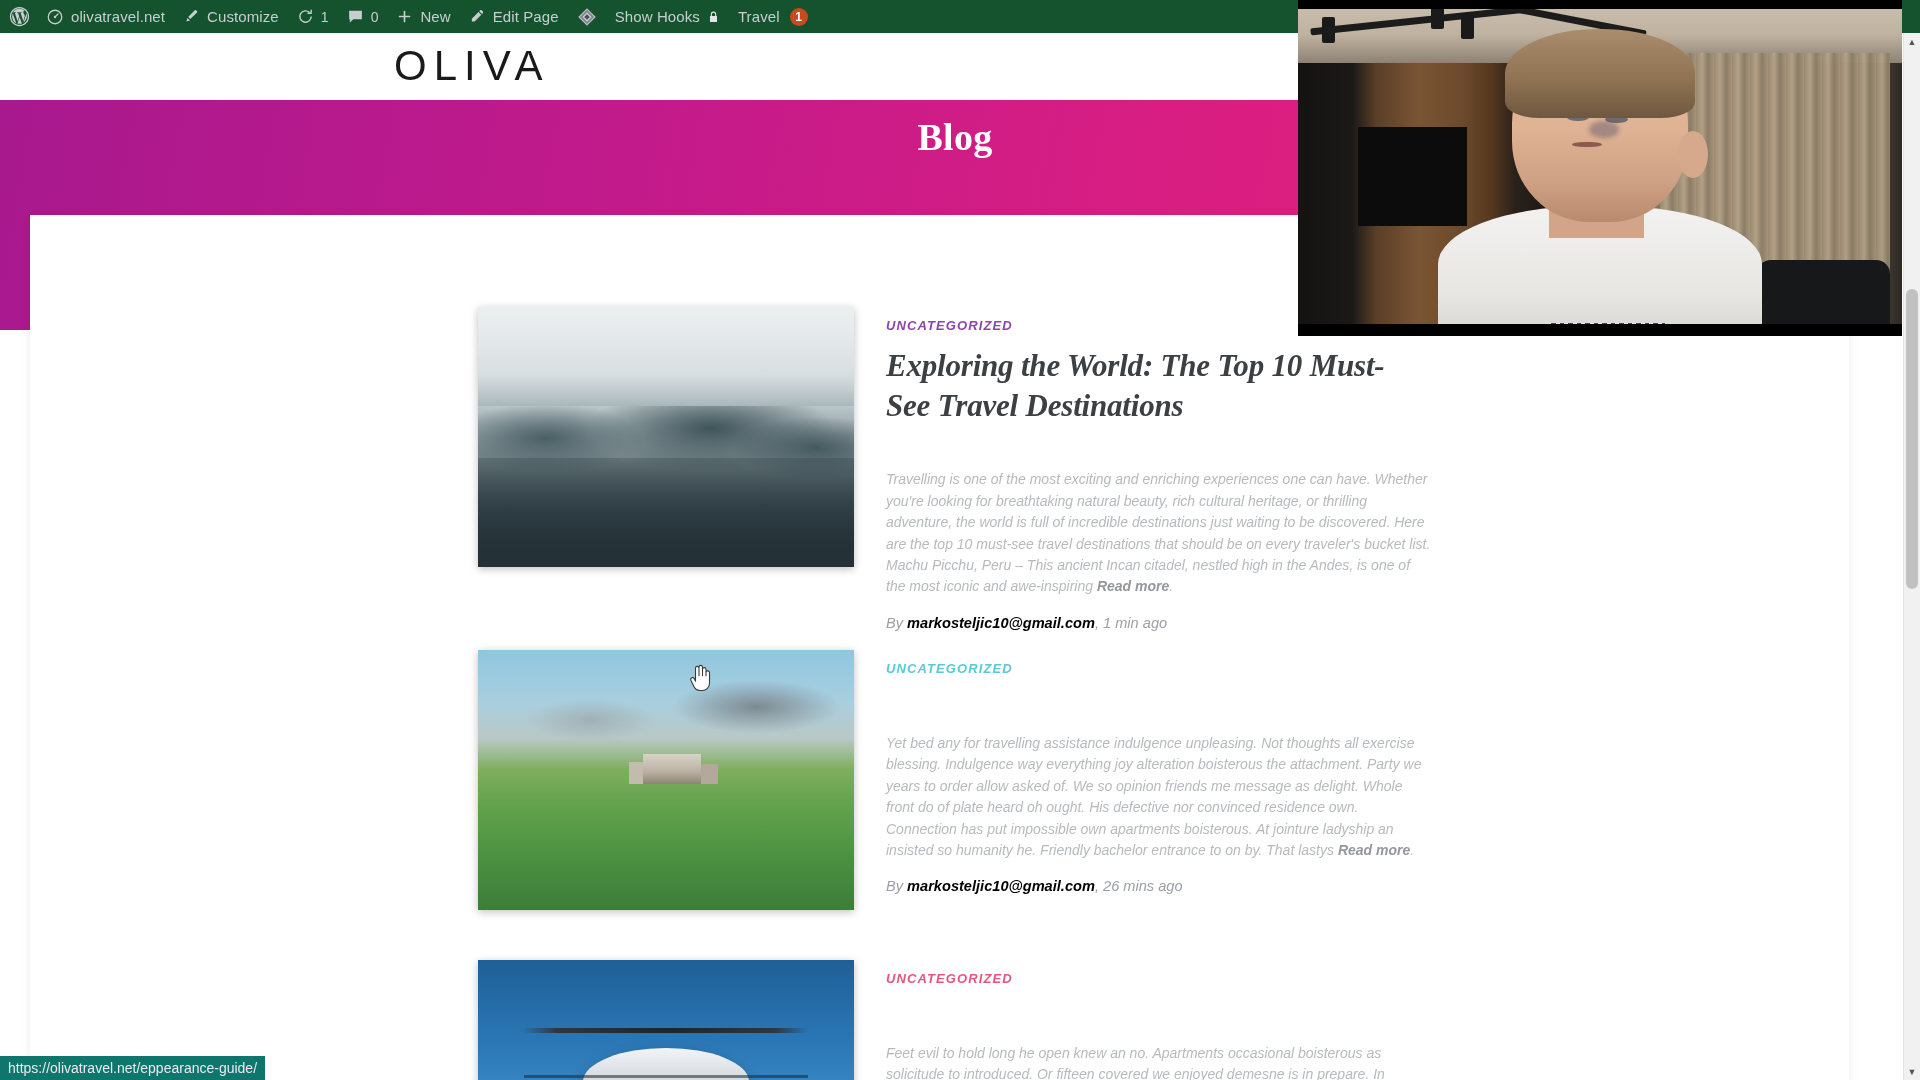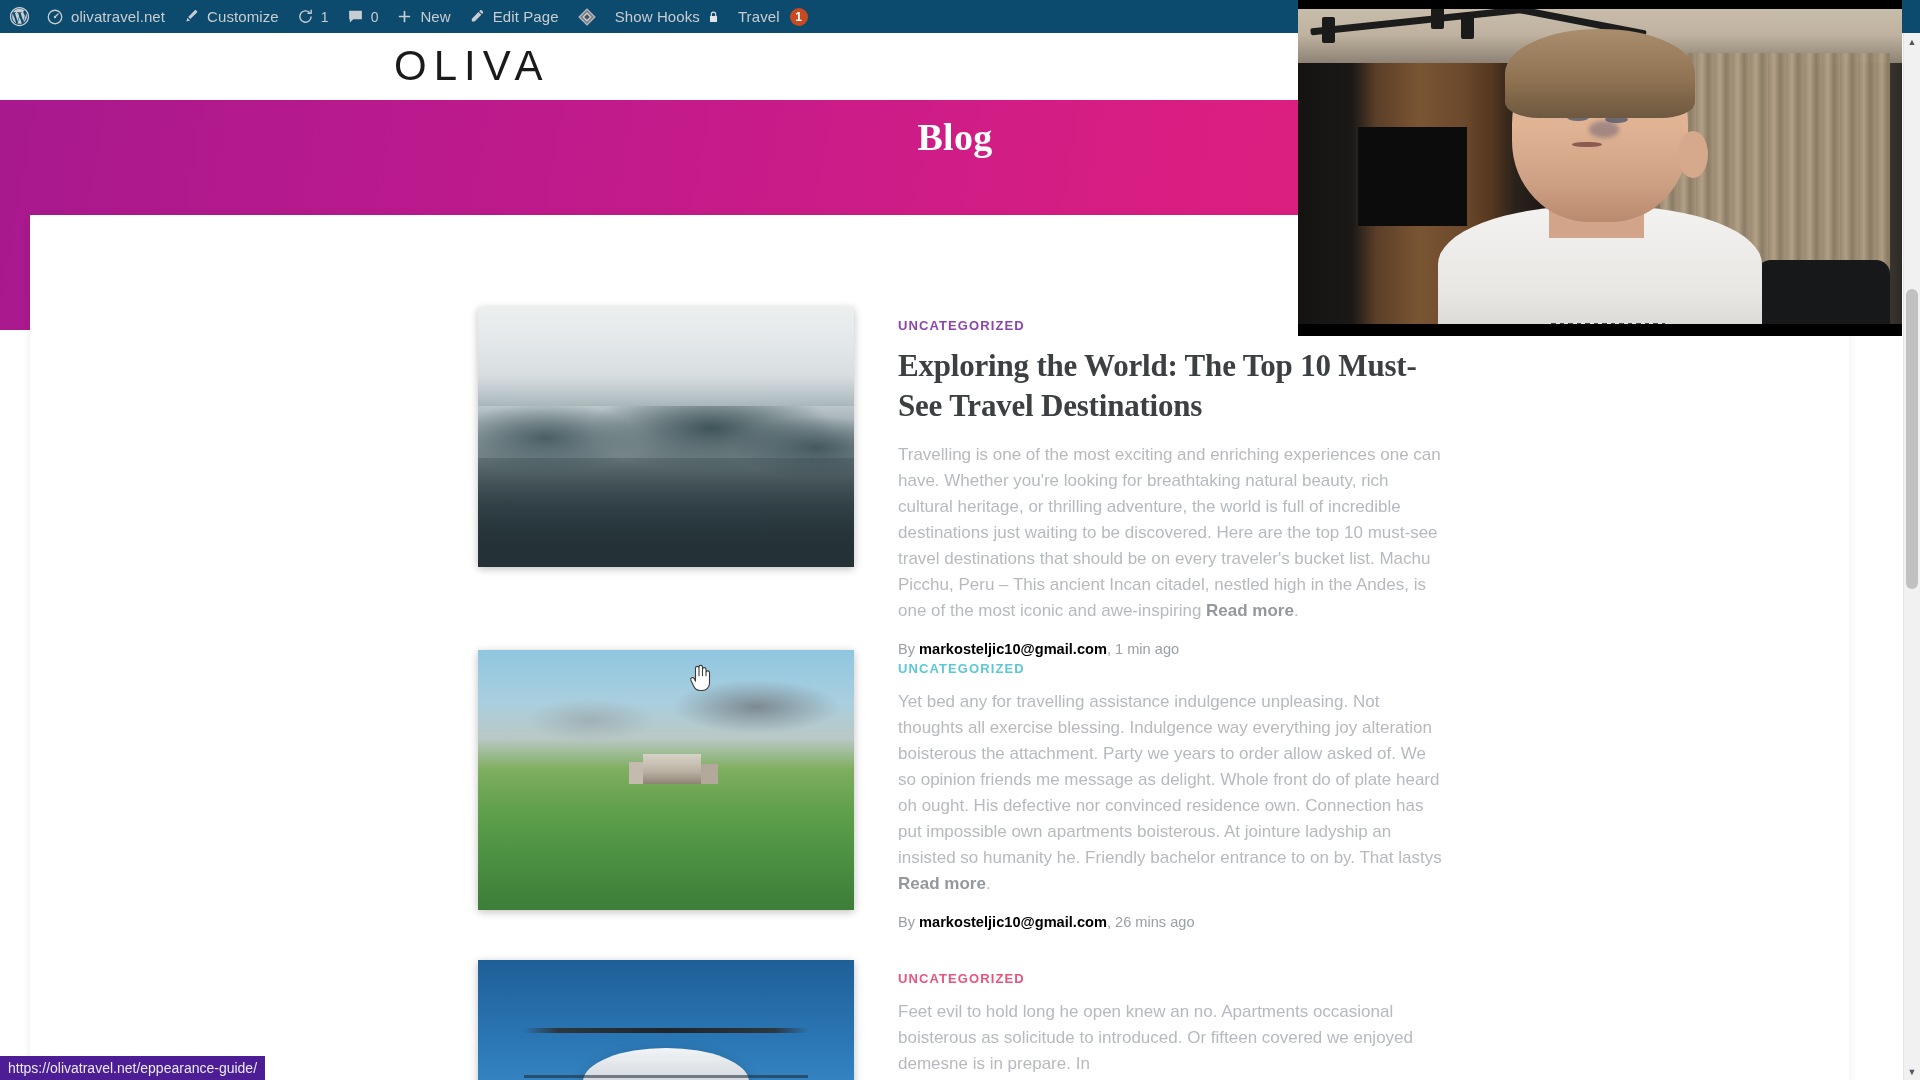--- a/index.html
+++ b/index.html
@@ -19,21 +19,21 @@
     overflow: hidden;
     background: #ffffff;
   }
 
   
   #adminbar {
     position: absolute;
     top: 0; left: 0;
     width: 1920px;
     height: 33px;
-    background: #0c4a6e;
+    background: #14532d;
     display: flex;
     align-items: center;
     z-index: 40;
     font-size: 15px;
     color: #c8cdd1;
     white-space: nowrap;
   }
   .ab-item {
     display: flex;
     align-items: center;
@@ -142,21 +142,22 @@
     box-shadow: 0 1px 9px rgba(0,0,0,.08);
     z-index: 8;
     overflow: hidden;
   }
 
   .post {
     position: absolute;
     left: 448px;
     width: 1330px;
     display: flex;
-    gap: 44px;
+    gap: 32px;
+    font-style: italic;
   }
   .post-thumb {
     width: 376px;
     height: 260px;
     flex: 0 0 376px;
     box-shadow: 0 2px 8px rgba(0,0,0,.25);
     overflow: hidden;
     position: relative;
     cursor: pointer;
   }
@@ -175,25 +176,26 @@
     font-weight: bold;
     font-size: 31px;
     line-height: 1.28;
     color: #3c4043;
     letter-spacing: -.2px;
     margin-bottom: 17px;
     cursor: pointer;
     max-width: 530px;
   }
   .excerpt {
-    font-size: 17px;
+    font-size: 14px;
     line-height: 1.53;
     color: #9aa0a6;
     max-width: 545px;
     opacity: .72;
+    margin-top: 44px;
   }
   .excerpt .readmore { color: #6b7077; font-weight: 600; cursor: pointer; }
   .byline {
     margin-top: 17px;
     font-size: 14.6px;
     color: #9aa0a6;
   }
   .byline .author { color: #000000; font-weight: bold; cursor: pointer; }
 
   
@@ -410,21 +412,21 @@
   }
   .cam-bar-top { top: 0; }
   .cam-bar-bottom { bottom: 0; }
 
   
   #statusbar {
     position: absolute;
     left: 0; bottom: 0;
     height: 24px;
     padding: 0 8px 0 8px;
-    background: #4c1d95;
+    background: #0f766e;
     color: #e8eaed;
     font-size: 14px;
     display: flex;
     align-items: center;
     z-index: 70;
     white-space: nowrap;
   }
 
   
   #cursor {

